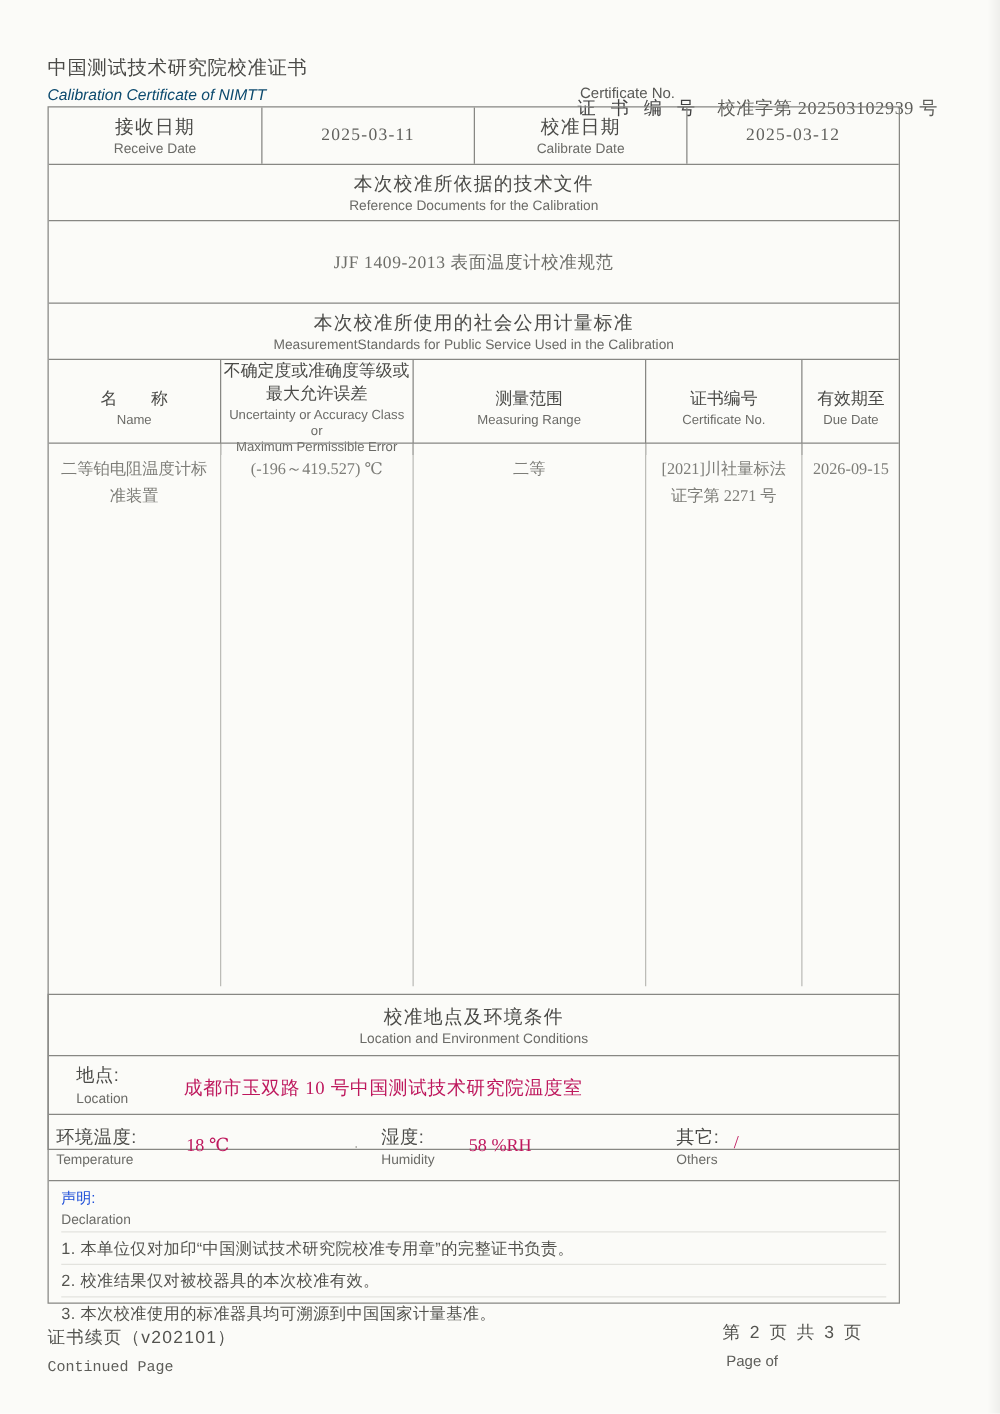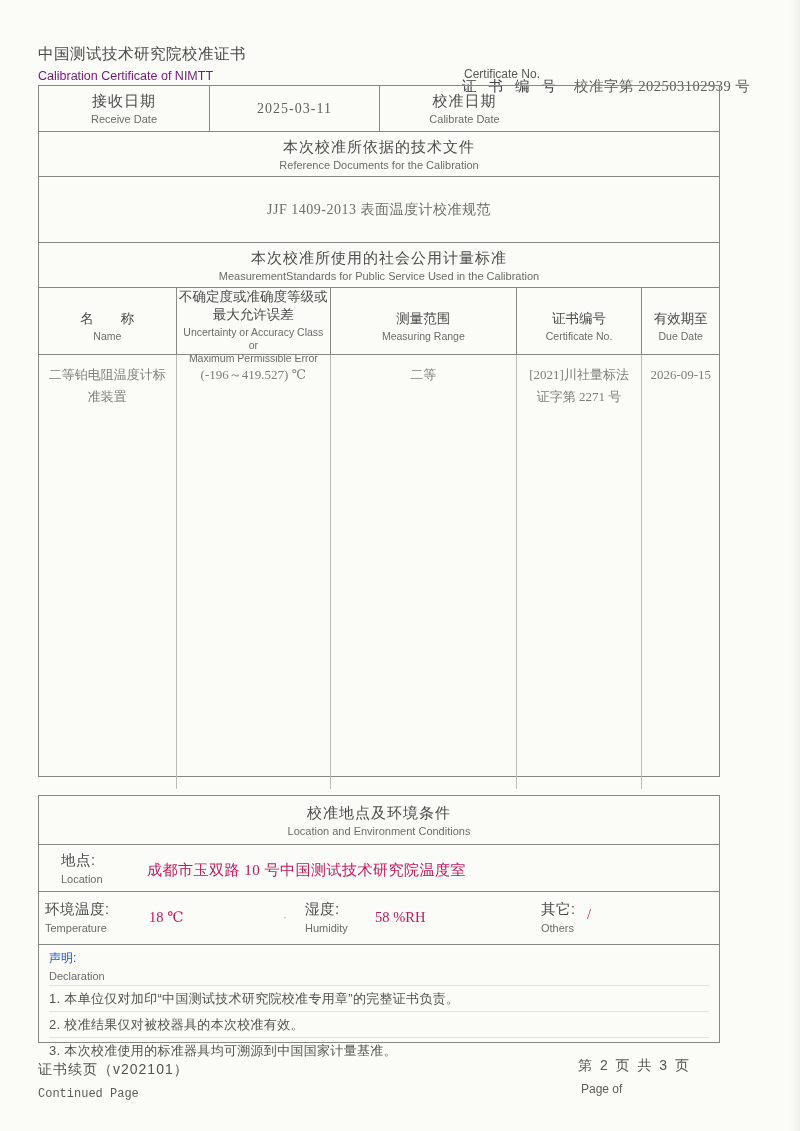--- a/index.html
+++ b/index.html
@@ -11,21 +11,21 @@
   }
   .page::after{
     content:""; position:absolute; top:0; right:0; width:10px; height:100%;
     background:linear-gradient(to right, rgba(0,0,0,0), rgba(0,0,0,0.05));
     pointer-events:none;
   }
   .abs { position:absolute; }
 
   
   .title-zh { font-size:15.5px; letter-spacing:0.5px; color:#4a4a47; }
-  .title-en { font-size:12.5px; color:#701a75; }
+  .title-en { font-size:12.5px; color:#0c4a6e;font-style:italic; }
   .certno-row { display:flex; align-items:baseline; gap:14px; }
   .certno-label { font-size:14.5px; letter-spacing:4px; color:#404040; white-space:nowrap;margin-top:36px; }
   .certno-value { font-family:"Liberation Serif","DejaVu Serif",serif; font-size:14.5px; color:#5c5c58; letter-spacing:0.5px; white-space:nowrap; }
   .certno-en { font-size:12px; color:#585855; }
 
   
   .tbl { position:absolute; left:38px; width:682px; border:1px solid #878783; box-sizing:border-box; background:transparent; }
   .trow { box-sizing:border-box; border-top:1px solid #878783; position:relative; }
   .trow.first { border-top:none; }
 
@@ -78,32 +78,33 @@
 
   <div class="abs title-zh" style="left:38px; top:44px;">中国测试技术研究院校准证书</div>
   <div class="abs title-en" style="left:38px; top:69px;">Calibration Certificate of NIMTT</div>
 
   <div class="abs certno-row" style="left:462px; top:41px;">
     <span class="certno-label">证 书 编 号</span>
     <span class="certno-value">校准字第 202503102939 号</span>
   </div>
   <div class="abs certno-en" style="left:464px; top:67px;">Certificate No.</div>
 
-  <div class="tbl" style="top:85px; height:692px;">
+  <div class="tbl" style="top:85px; height:835px;">
 
     <div class="trow first date-grid" style="height:45px;">
       <div class="cell-lbl">
         <span class="zh">接收日期</span>
         <span class="en">Receive Date</span>
       </div>
       <div class="cell-val">2025-03-11</div>
       <div class="cell-lbl">
         <span class="zh">校准日期</span>
         <span class="en">Calibrate Date</span>
       </div>
+      <div class="cell-val">2025-03-12</div>
     </div>
 
     <div class="trow sec-head" style="height:45px;">
       <span class="zh">本次校准所依据的技术文件</span>
       <span class="en">Reference Documents for the Calibration</span>
     </div>
 
     <div class="trow ref-content" style="height:66px;">JJF 1409-2013 表面温度计校准规范</div>
 
     <div class="trow sec-head" style="height:45px;">

